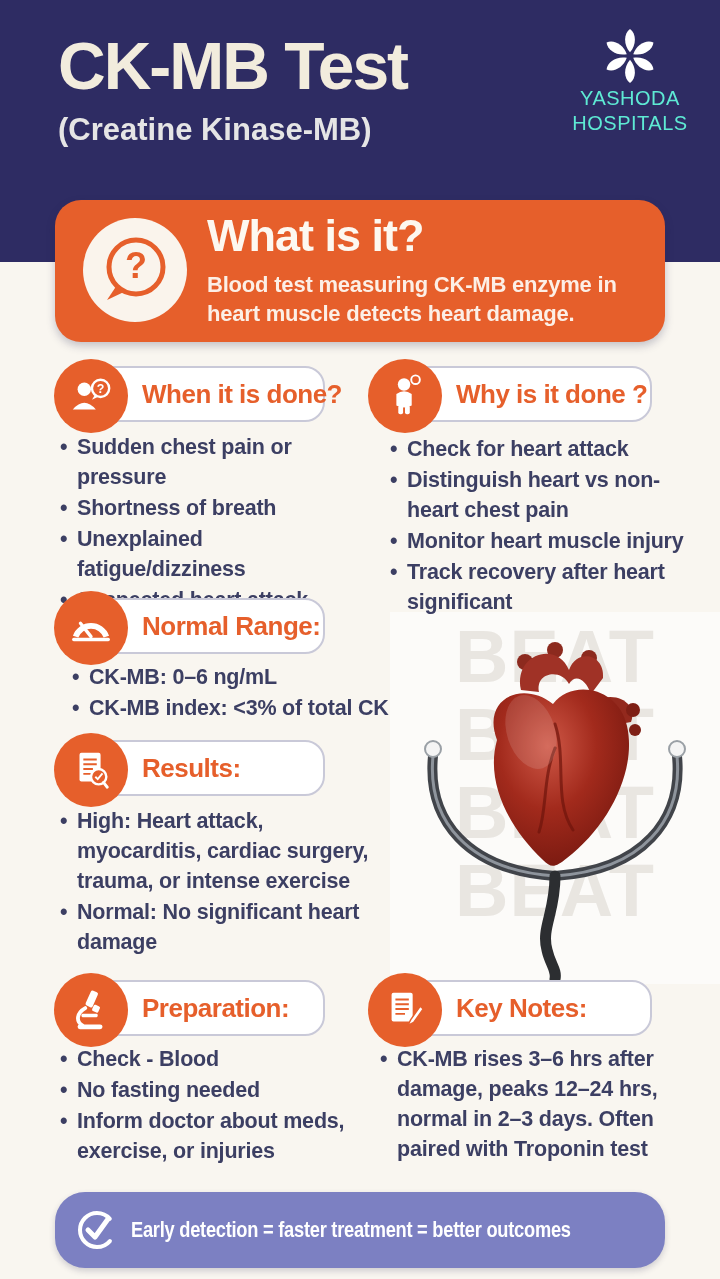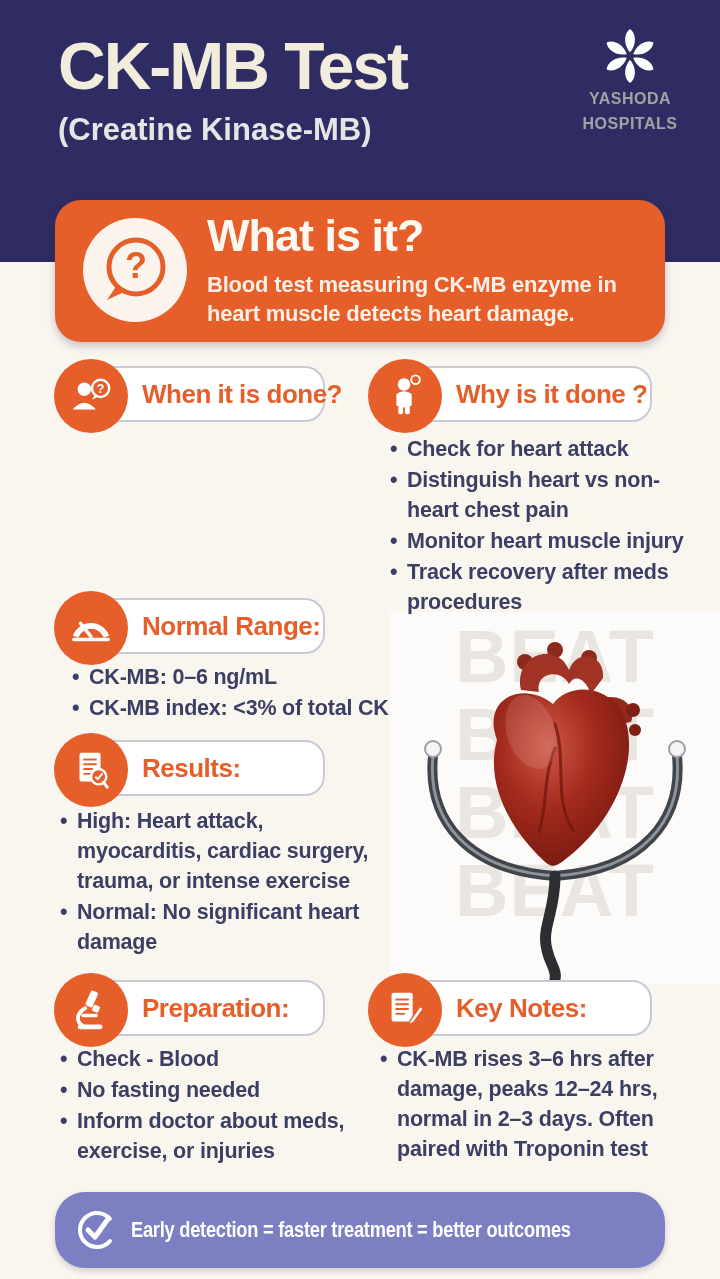--- a/index.html
+++ b/index.html
@@ -6,21 +6,21 @@
   body { background:#ddd; font-family:"Liberation Sans", sans-serif; }
   .poster { position:relative; width:720px; height:1279px; background:#f9f6f0; overflow:hidden; }
 
   
   .header { position:absolute; top:0; left:0; width:720px; height:262px; background:#2e2c63; }
   .title { position:absolute; left:58px; top:28px; font-size:66px; font-weight:bold;
            letter-spacing:-2px; color:#f2ecdd; }
   .subtitle { position:absolute; left:58px; top:112px; font-size:31px; font-weight:bold; color:#e5e5e5; }
   .logo { position:absolute; left:552px; top:28px; width:156px; text-align:center; }
   .logo svg { display:block; margin:0 auto 2px auto; }
-  .logo-line { font-size:16px; font-weight:bold; color:#a3a3a3; letter-spacing:0.5px; line-height:25px; }
+  .logo-line { font-size:20px; font-weight:normal; color:#5eead4; letter-spacing:0.5px; line-height:25px; }
 
   
   .what-banner { position:absolute; left:55px; top:200px; width:610px; height:142px;
                  background:#e65f2b; border-radius:26px; box-shadow:0 4px 8px rgba(40,40,80,.25); }
   .what-icon { position:absolute; left:28px; top:18px; width:104px; height:104px; border-radius:50%;
                background:#faf4ec; display:flex; align-items:center; justify-content:center; }
   .what-title { position:absolute; left:152px; top:10px; font-size:45px; font-weight:bold; color:#fdf8f0;
                 letter-spacing:-1px; }
   .what-body { position:absolute; left:152px; top:70px; width:450px; font-size:22px; font-weight:bold;
                color:#fcefe6; line-height:29px; letter-spacing:-0.2px; }
@@ -133,38 +133,44 @@
       <svg width="46" height="46" viewBox="0 0 48 48">
         <circle cx="17" cy="17" r="7" fill="#ffffff"></circle>
         <path d="M5 38 Q17 24 29 38 Z" fill="#ffffff"></path>
         <circle cx="34" cy="16" r="9" fill="none" stroke="#ffffff" stroke-width="2.5"></circle>
         <path d="M28 23 L25 28 L31 25 Z" fill="#ffffff"></path>
         <text x="34" y="21" text-anchor="middle" font-size="13" font-weight="bold" fill="#ffffff" font-family="Liberation Sans, sans-serif">?</text>
       </svg>
     </div>
     <span class="pill-title">When it is done?</span>
   </div>
+  <ul class="blist" style="left:58px; top:432px; width:292px">
+    <li>Sudden chest pain or pressure</li>
+    <li>Shortness of breath</li>
+    <li>Unexplained fatigue/dizziness</li>
+    <li>Suspected heart attack</li>
+  </ul>
 
   <div class="pill right" style="top:366px">
     <div class="pill-circle">
       <svg width="46" height="46" viewBox="0 0 48 48">
         <circle cx="23" cy="12" r="6.5" fill="#ffffff"></circle>
         <path d="M15 22 Q23 16 31 22 L31 34 Q23 38 15 34 Z" fill="#ffffff"></path>
         <rect x="17" y="34" width="5" height="9" rx="2" fill="#ffffff"></rect>
         <rect x="24" y="34" width="5" height="9" rx="2" fill="#ffffff"></rect>
         <circle cx="35" cy="7" r="4.5" fill="none" stroke="#ffffff" stroke-width="2"></circle>
       </svg>
     </div>
     <span class="pill-title">Why is it done ?</span>
   </div>
   <ul class="blist" style="left:388px; top:434px; width:308px">
     <li>Check for heart attack</li>
     <li>Distinguish heart vs non-heart chest pain</li>
     <li>Monitor heart muscle injury</li>
-    <li>Track recovery after meds procedures</li>
+    <li>Track recovery after heart significant</li>
   </ul>
 
   <div class="pill left" style="top:598px">
     <div class="pill-circle">
       <svg width="46" height="46" viewBox="0 0 48 48">
         <path d="M8 33 A17 17 0 0 1 40 33" fill="none" stroke="#ffffff" stroke-width="6"></path>
         <path d="M24 33 L13 19" stroke="#ffffff" stroke-width="3.5" stroke-linecap="round"></path>
         <path d="M6 36 H42" stroke="#ffffff" stroke-width="3.5" stroke-linecap="round"></path>
       </svg>
     </div>

